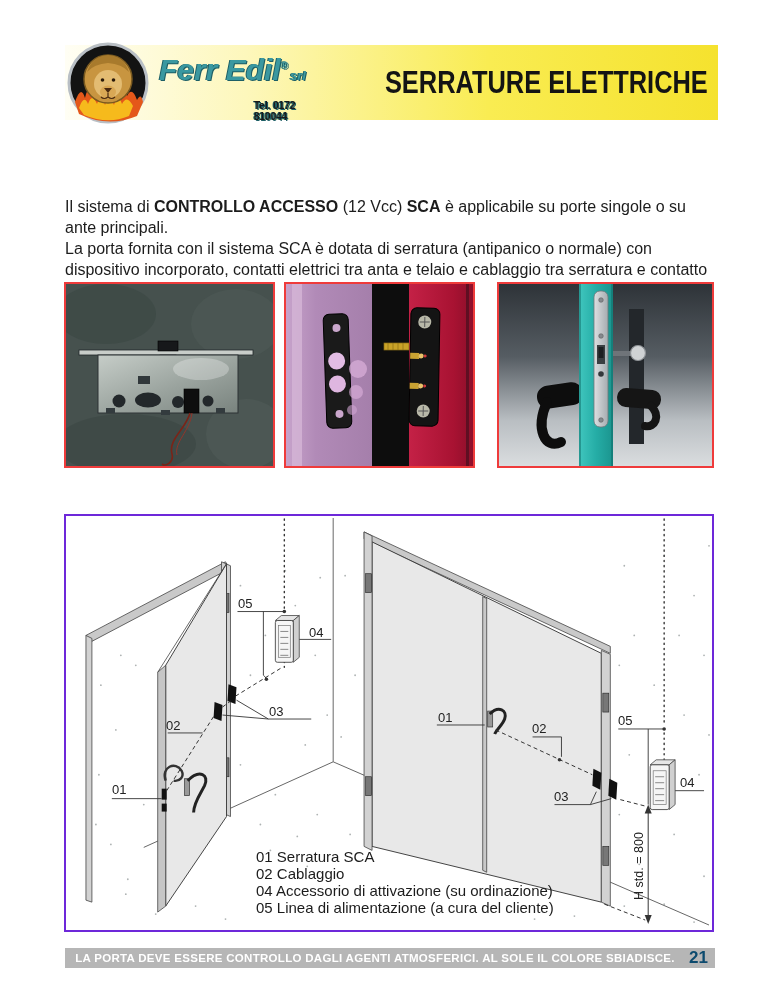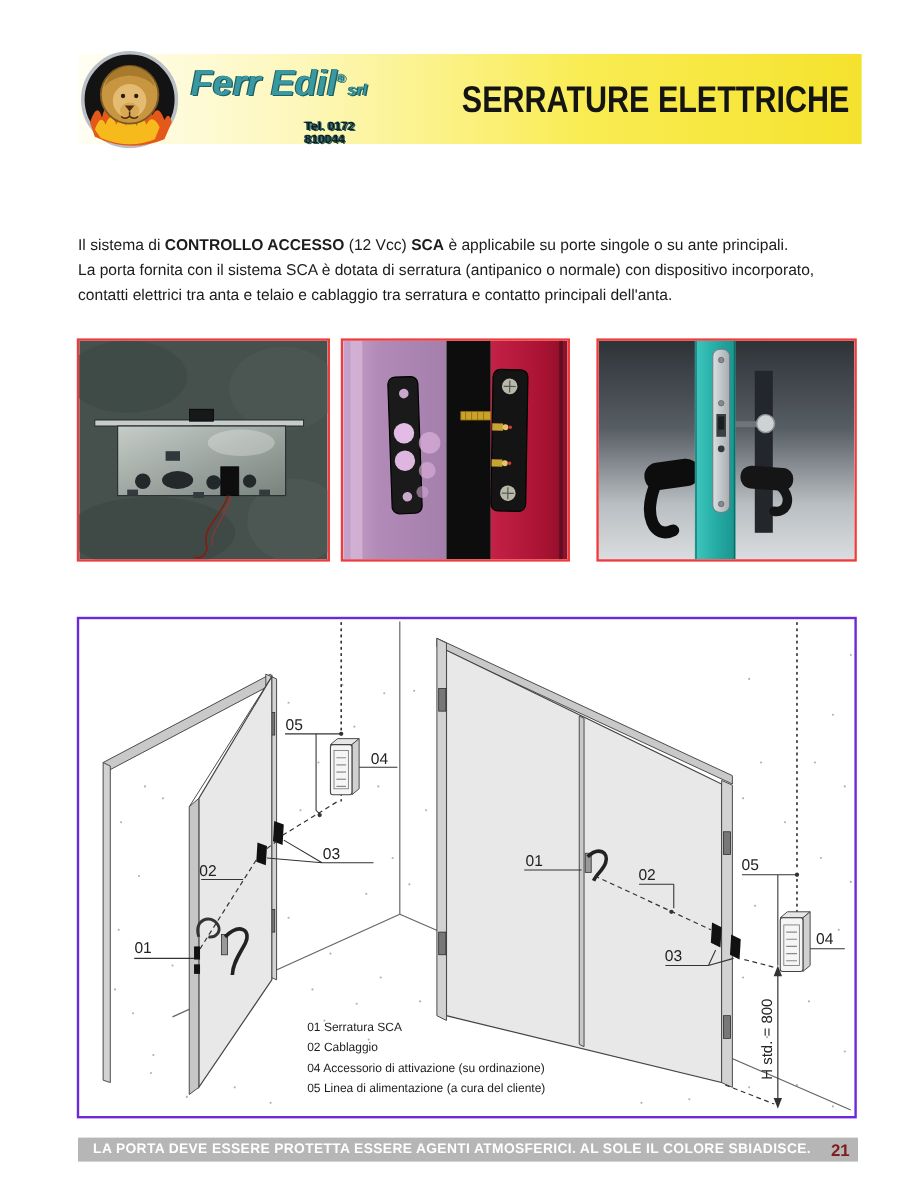--- a/index.html
+++ b/index.html
@@ -13,43 +13,43 @@
   .brand{position:absolute;left:94px;top:8px;font-weight:bold;font-style:italic;
     font-size:30px;color:#3a98a0;letter-spacing:0px;
     text-shadow:1px 1px 0 #1d5f66, -1px 0 0 #1d5f66;}
   .brand .reg{font-size:10px;vertical-align:super;font-style:normal;}
   .brand .suffix{font-size:13px;margin-left:2px;}
   .phone{position:absolute;left:95px;top:47px;font-weight:bold;font-size:10px;color:#1a1a1a;font-style:normal;}
   .doc-title{position:absolute;right:10px;top:20px;font-weight:bold;font-size:31px;color:#141414;
     transform:scaleX(0.82);transform-origin:right center;letter-spacing:0px;white-space:nowrap;}
 
   
-  .intro{position:absolute;left:65px;top:180px;width:650px;font-size:13px;line-height:21px;color:#1c1c1c;}
+  .intro{position:absolute;left:65px;top:180px;width:650px;font-size:16px;line-height:21px;color:#1c1c1c;}
 
   
   .photo{position:absolute;top:282px;height:186px;border:2px solid #ef3b3b;box-sizing:border-box;}
   .photo svg{display:block;width:100%;height:100%;}
   #photo1{left:64px;width:211px;}
   #photo2{left:284px;width:191px;}
   #photo3{left:497px;width:217px;}
 
   
   .diagram{position:absolute;left:64px;top:514px;width:646px;height:414px;
     border:2px solid #6d28d9;box-sizing:content-box;background:#fff;}
   .diagram svg.diag{position:absolute;left:0;top:0;width:646px;height:414px;}
   .callout{position:absolute;font-size:13px;color:#222;white-space:nowrap;}
   .h-dim{position:absolute;left:523px;top:343px;width:100px;text-align:center;
     font-size:12.5px;color:#222;transform:rotate(-90deg);}
-  .legend{position:absolute;left:190px;top:332px;font-size:10px;line-height:17px;color:#1c1c1c;}
+  .legend{position:absolute;left:190px;top:332px;font-size:15px;line-height:17px;color:#1c1c1c;}
 
   
   .footer-bar{position:absolute;left:65px;top:948px;width:650px;height:20px;background:#b6b6b6;
     display:flex;align-items:center;}
   .footer-notice{flex:1;text-align:center;color:#fff;font-weight:bold;font-size:11.5px;letter-spacing:.3px;}
-  .page-num{color:#7f1d1d;font-weight:bold;font-size:14px;margin:0 7px 0 4px;}
+  .page-num{color:#0c4a6e;font-weight:bold;font-size:17px;margin:0 7px 0 4px;}
 </style>
 </head>
 <body>
 
 <div class="page">
 
   <div class="header-band">
     <div class="logo-wrap">
       <svg viewBox="0 0 82 82">
         <circle cx="41" cy="41" r="39" fill="#131313" stroke="#b9bfc5" stroke-width="3"></circle>
@@ -388,17 +388,17 @@
 
     <div class="legend">
       <div>01 Serratura SCA</div>
       <div>02 Cablaggio</div>
       <div>04 Accessorio di attivazione (su ordinazione)</div>
       <div>05 Linea di alimentazione (a cura del cliente)</div>
     </div>
   </div>
 
   <div class="footer-bar">
-    <div class="footer-notice">LA PORTA DEVE ESSERE PROTETTA ESSERE AGENTI ATMOSFERICI. AL SOLE IL COLORE SBIADISCE.</div>
+    <div class="footer-notice">LA PORTA DEVE ESSERE CONTROLLO DAGLI AGENTI ATMOSFERICI. AL SOLE IL COLORE SBIADISCE.</div>
     <div class="page-num">21</div>
   </div>
 
 </div>
 
 </body></html>

